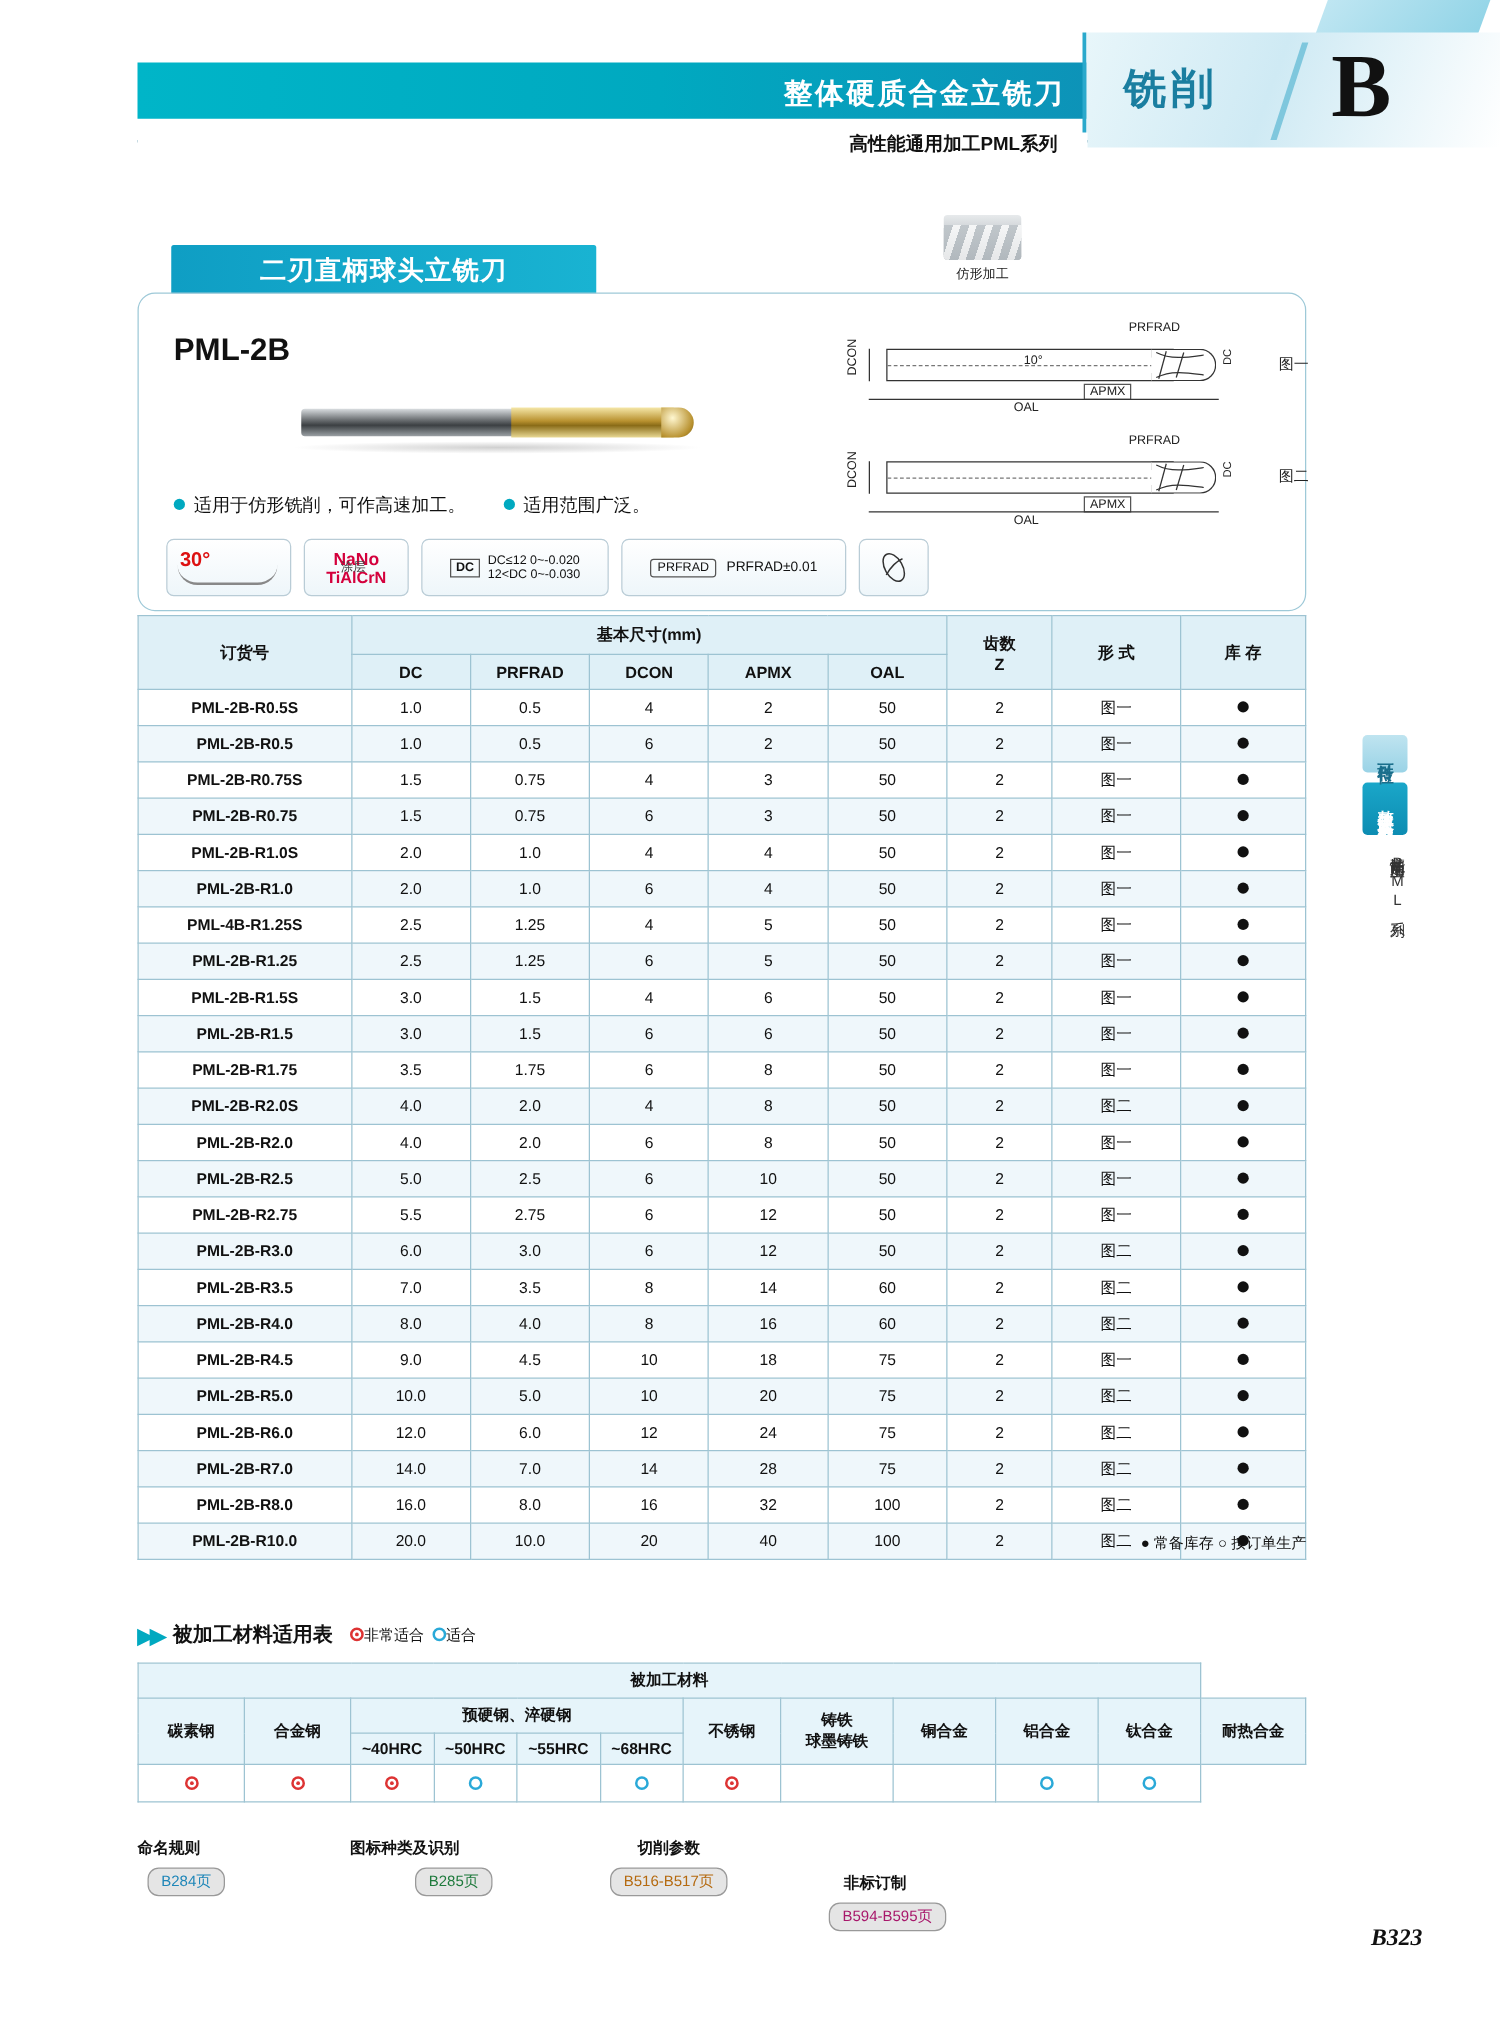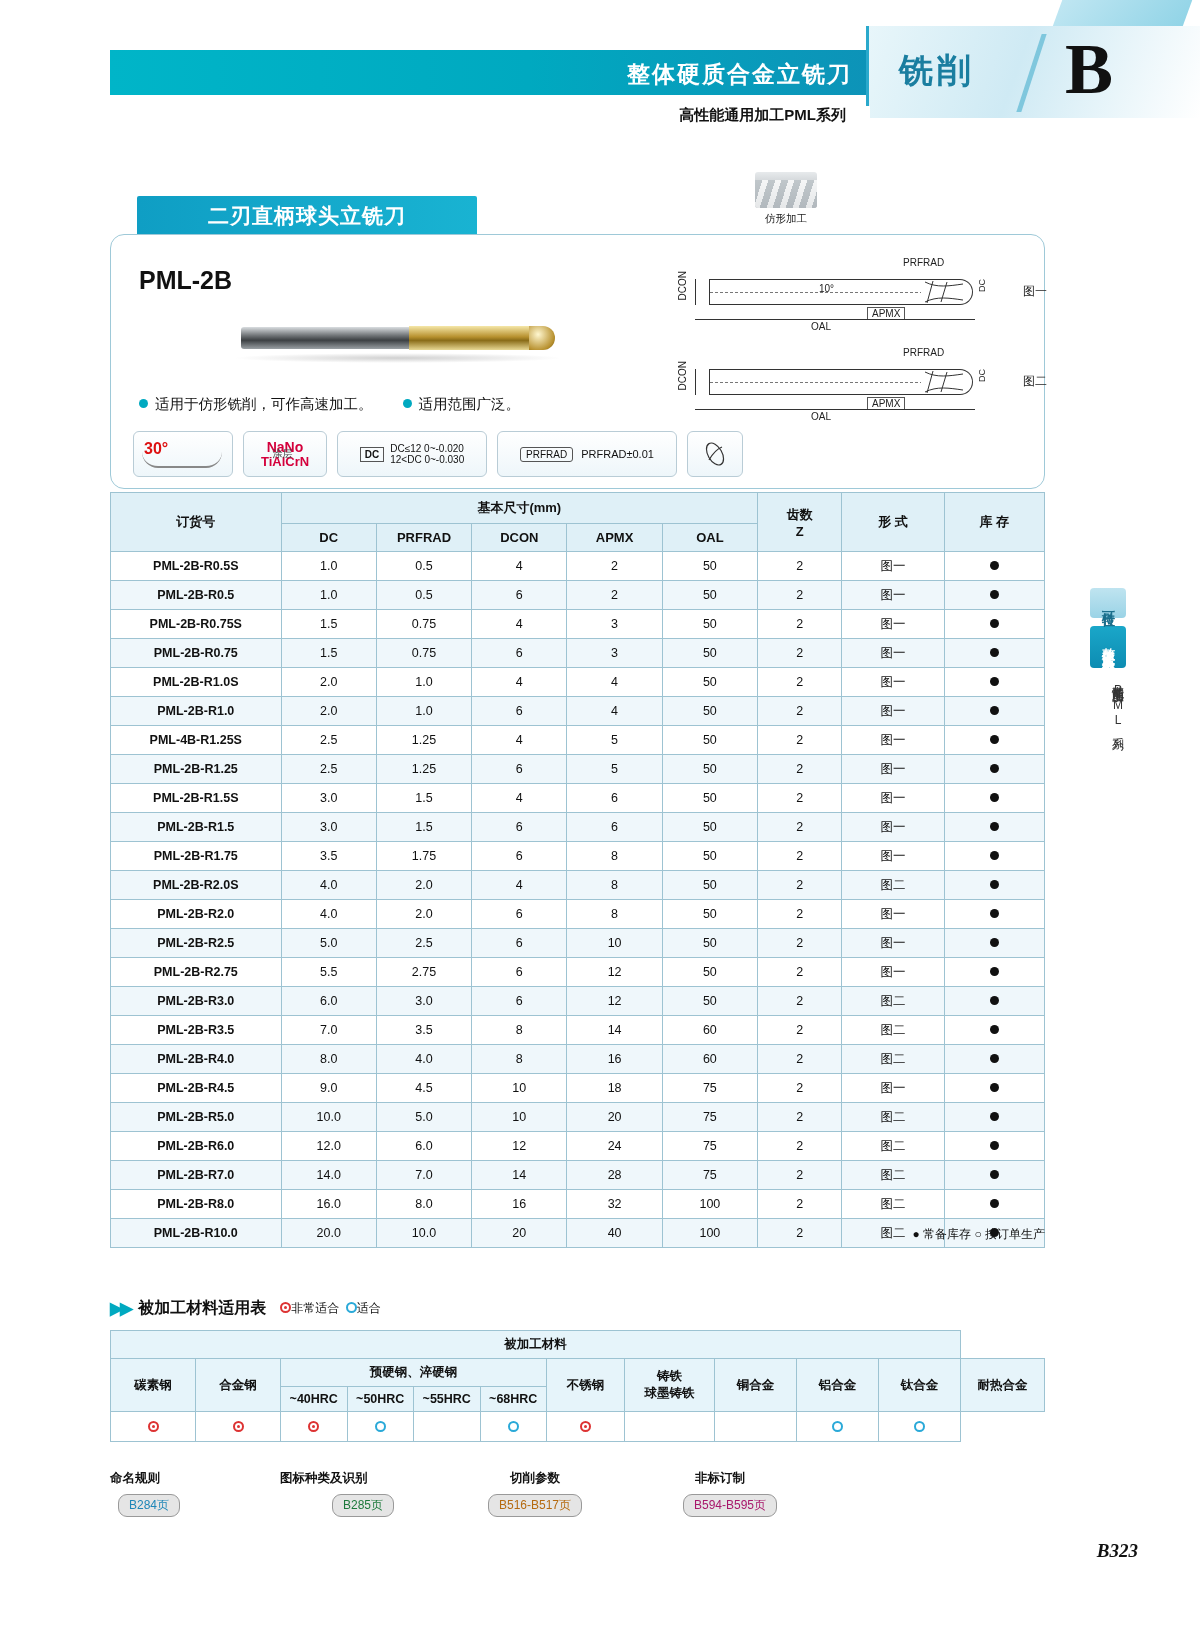--- a/index.html
+++ b/index.html
@@ -679,21 +679,21 @@
     <span class="box" style="left:8px; color:#1e86b8;">B284页</span>
   </div>
   <div class="ref" style="left:170px;">
     <span class="t">图标种类及识别</span>
     <span class="box" style="left:52px; color:#1e7a3c;">B285页</span>
   </div>
   <div class="ref" style="left:400px;">
     <span class="t">切削参数</span>
     <span class="box" style="left:-22px; color:#b56a10;">B516-B517页</span>
   </div>
-  <div class="ref" style="left:585px;">
+  <div class="ref" style="left:565px;margin-top:28px;">
     <span class="t">非标订制</span>
     <span class="box" style="left:-12px; color:#a8176b;">B594-B595页</span>
   </div>
 </div>
 
 <div class="pagenum">B323</div>
 
 <div class="sidetabs">
   <div class="stab a">
     <span>可转位</span>

